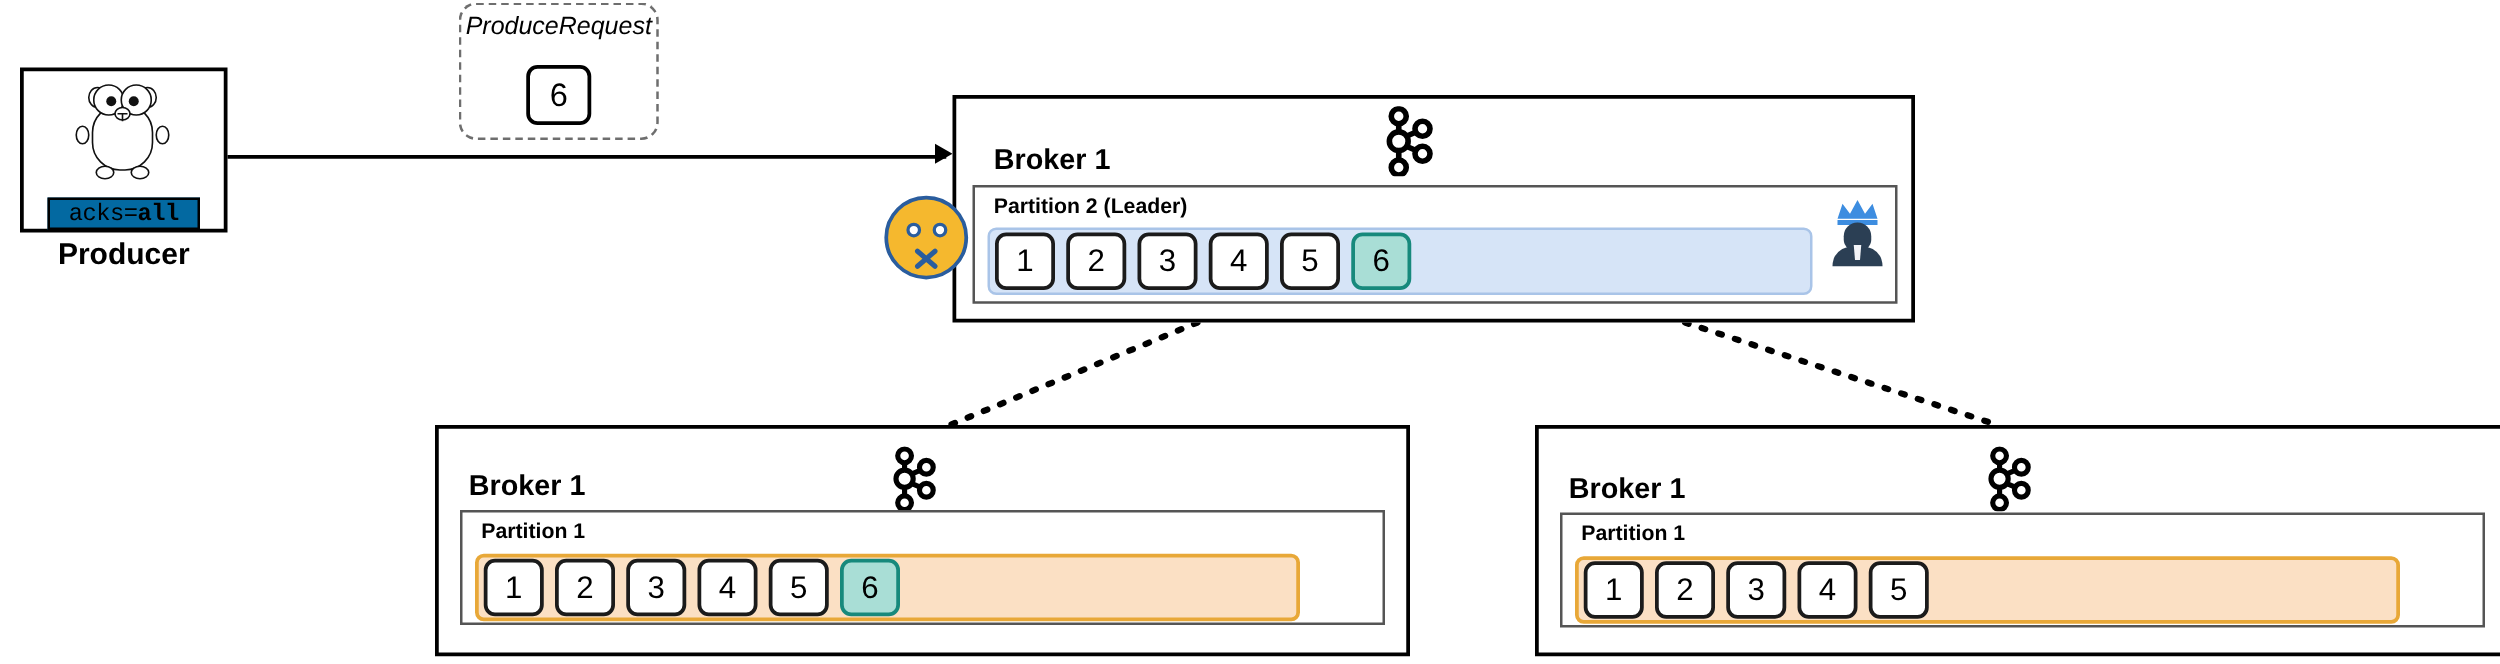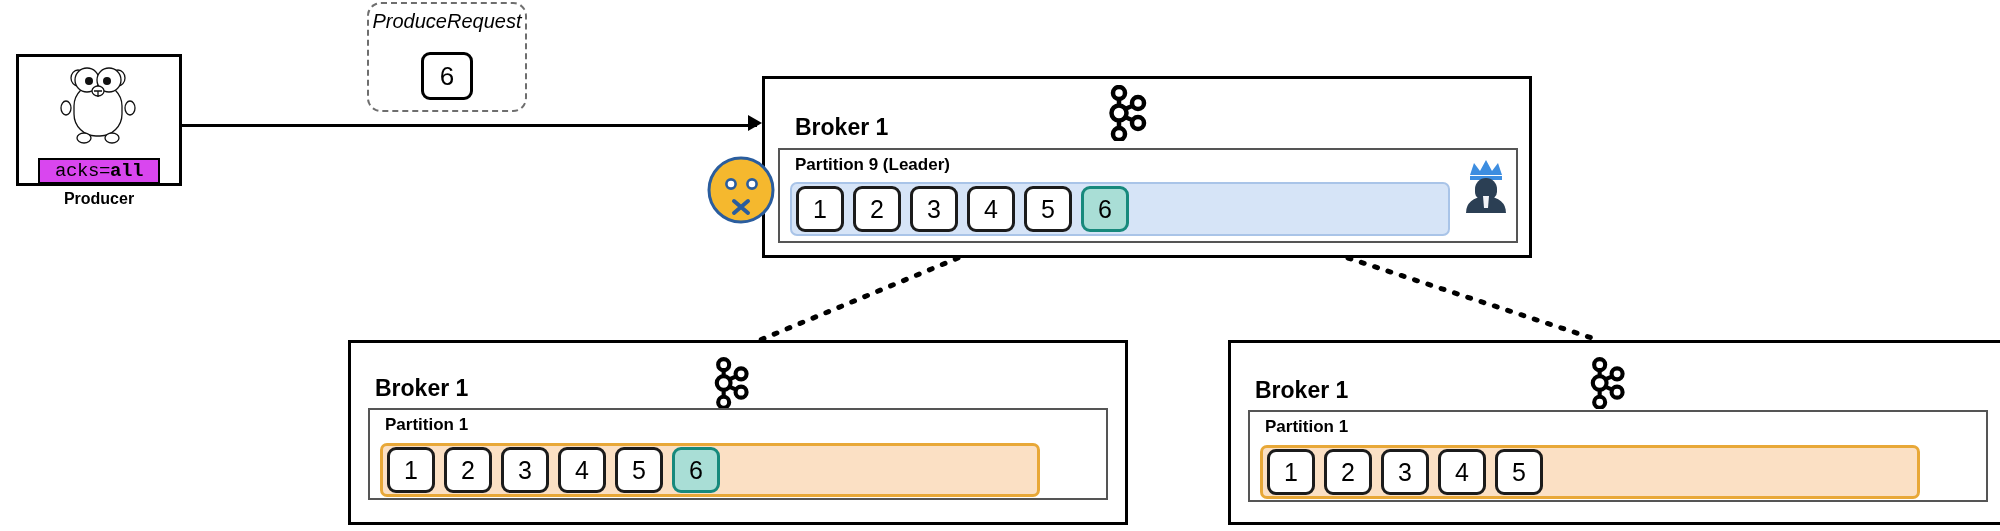--- a/index.html
+++ b/index.html
@@ -5,26 +5,26 @@
   html,body{margin:0;padding:0;background:#ffffff;}
   body{width:2000px;height:531px;position:relative;overflow:hidden;
        font-family:"Liberation Sans",sans-serif;color:#000;}
   .abs{position:absolute;}
 
   
   #producer-box{left:16px;top:54px;width:166px;height:132px;
       border:3px solid #000;background:#fff;box-sizing:border-box;}
   #gopher{left:44px;top:64px;width:108px;height:82px;}
   #acks-chip{left:38px;top:158px;width:122px;height:26px;
-      background:#d946ef;border:2px solid #000;box-sizing:border-box;
+      background:#0369a1;border:2px solid #000;box-sizing:border-box;
       display:flex;align-items:center;justify-content:center;
       font-family:"Liberation Mono",monospace;font-size:19px;letter-spacing:-.4px;}
   #acks-chip .kw{font-weight:bold;}
   #producer-label{left:16px;top:190px;width:166px;text-align:center;
-      font-size:16px;font-weight:bold;}
+      font-size:24px;font-weight:bold;}
 
   
   #arrow-line{left:182px;top:124px;width:575px;height:3px;background:#000;}
   #arrow-head{left:748px;top:115px;width:0;height:0;
       border-top:8px solid transparent;border-bottom:8px solid transparent;
       border-left:14px solid #000;}
 
   
   #produce-request{left:367px;top:2px;width:160px;height:110px;
       border:2px dashed #6e6e6e;border-radius:14px;background:#fff;box-sizing:border-box;}
@@ -134,21 +134,21 @@
     <circle cx="16" cy="8" r="6"></circle>
     <circle cx="16" cy="28" r="7.5"></circle>
     <circle cx="16" cy="49" r="6"></circle>
     <circle cx="35" cy="18" r="6"></circle>
     <circle cx="35" cy="38" r="6"></circle>
     <path d="M16 15 v6 M16 36 v7 M22 24 l7 -3 M22 32 l7 3"></path>
   </g>
 </svg>
 
 <div class="abs partition-frame" id="b1-partition"></div>
-<div class="abs partition-label" id="b1-plabel">Partition 9 (Leader)</div>
+<div class="abs partition-label" id="b1-plabel">Partition 2 (Leader)</div>
 <div class="abs log-track log-leader" id="b1-track">
     <div class="msg">1</div>
     <div class="gap" style="width: 9px;"></div>
     <div class="msg">2</div>
     <div class="gap" style="width: 9px;"></div>
     <div class="msg">3</div>
     <div class="gap" style="width: 9px;"></div>
     <div class="msg">4</div>
     <div class="gap" style="width: 9px;"></div>
     <div class="msg">5</div>

